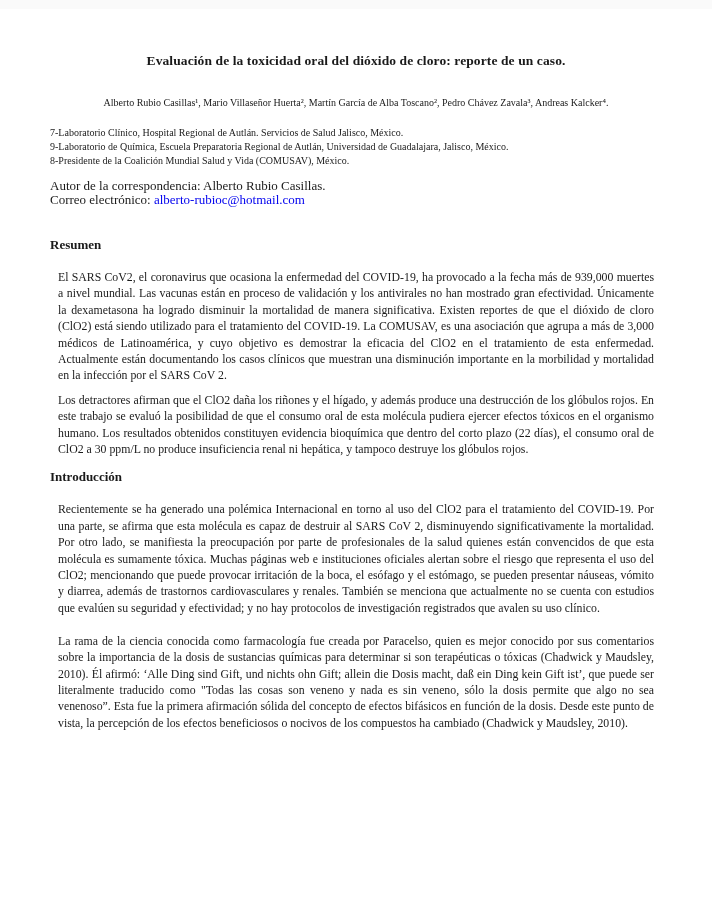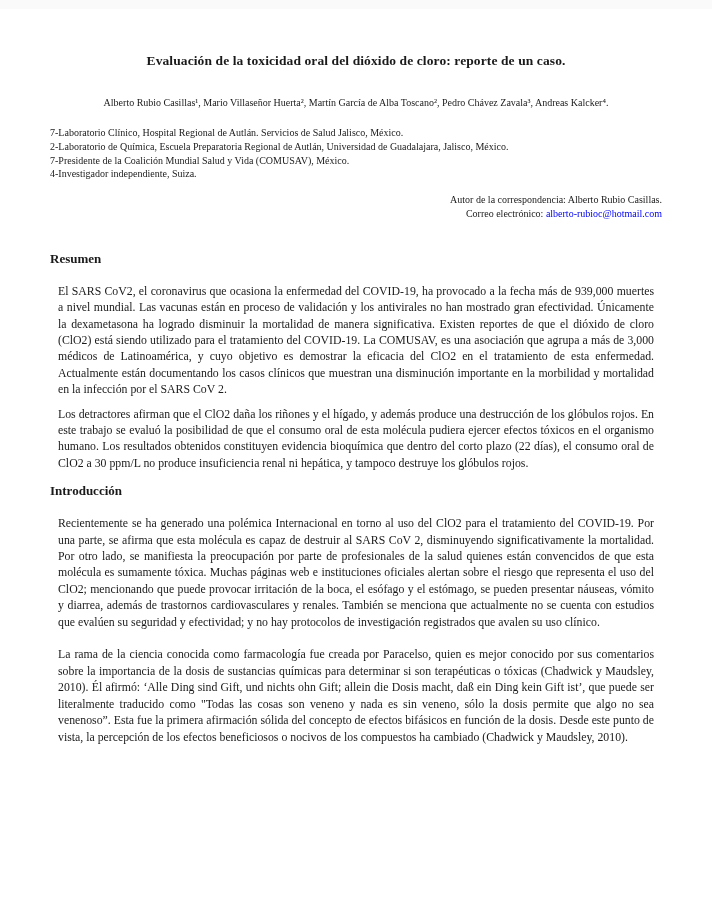--- a/index.html
+++ b/index.html
@@ -41,24 +41,23 @@
     margin: 0 0 17px 0;
     line-height: 13px;
     text-align: center;
   }
   .affiliations {
     font-size: 10px;
     line-height: 13.8px;
     margin: 0 0 8px 0;
   }
   .correspondence {
-    font-size: 10px;
+    font-size: 13px;
     line-height: 13.8px;
     margin: 12px 0 0 0;
-    text-align: right;
   }
   .email-link {
     color: #0000EE;
     cursor: pointer;
   }
   .section-heading {
     font-size: 13px;
     font-weight: bold;
     margin: 30px 0 16px 0;
     line-height: 16px;
@@ -82,23 +81,22 @@
 <div class="top-edge"></div>
 
 <div class="page">
 
   <h1 class="paper-title">Evaluación de la toxicidad oral del dióxido de cloro: reporte de un caso.</h1>
 
   <p class="authors">Alberto Rubio Casillas¹, Mario Villaseñor Huerta², Martín García de Alba Toscano², Pedro Chávez Zavala³, Andreas Kalcker⁴.</p>
 
   <div class="affiliations">
     <div>7-Laboratorio Clínico, Hospital Regional de Autlán. Servicios de Salud Jalisco, México.</div>
-    <div>2-Laboratorio de Química, Escuela Preparatoria Regional de Autlán, Universidad de Guadalajara, Jalisco, México.</div>
-    <div>7-Presidente de la Coalición Mundial Salud y Vida (COMUSAV), México.</div>
-    <div>4-Investigador independiente, Suiza.</div>
+    <div>9-Laboratorio de Química, Escuela Preparatoria Regional de Autlán, Universidad de Guadalajara, Jalisco, México.</div>
+    <div>8-Presidente de la Coalición Mundial Salud y Vida (COMUSAV), México.</div>
   </div>
 
   <div class="correspondence">
     <div>Autor de la correspondencia: Alberto Rubio Casillas.</div>
     <div>
       <span>Correo electrónico: </span><a class="email-link">alberto-rubioc@hotmail.com</a>
     </div>
   </div>
 
   <h2 class="section-heading">Resumen</h2>

